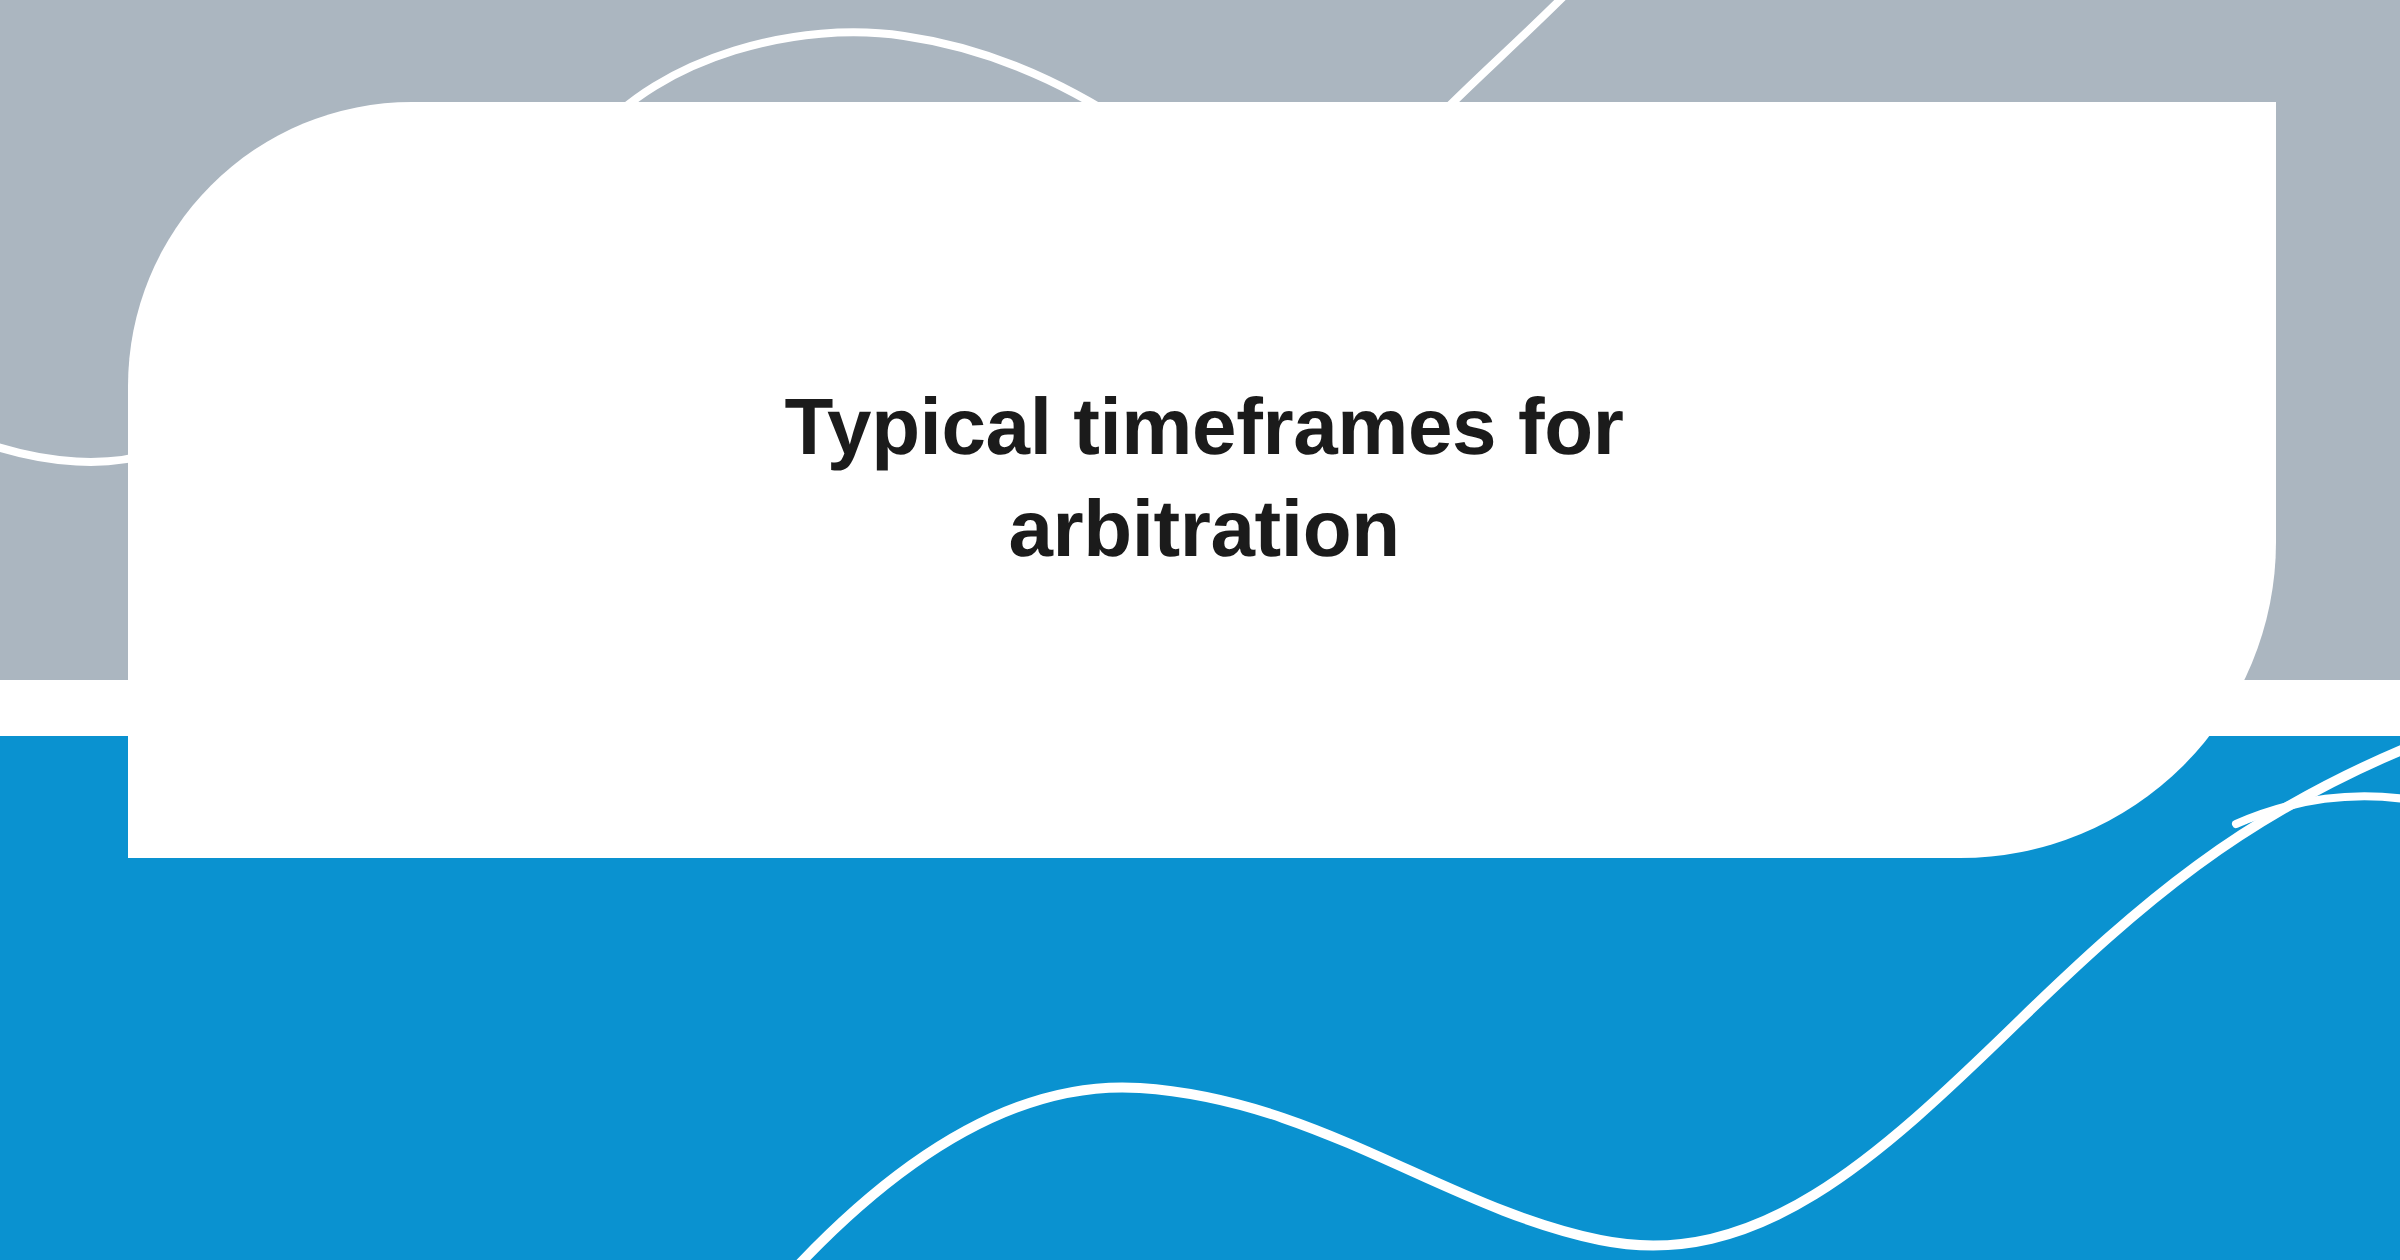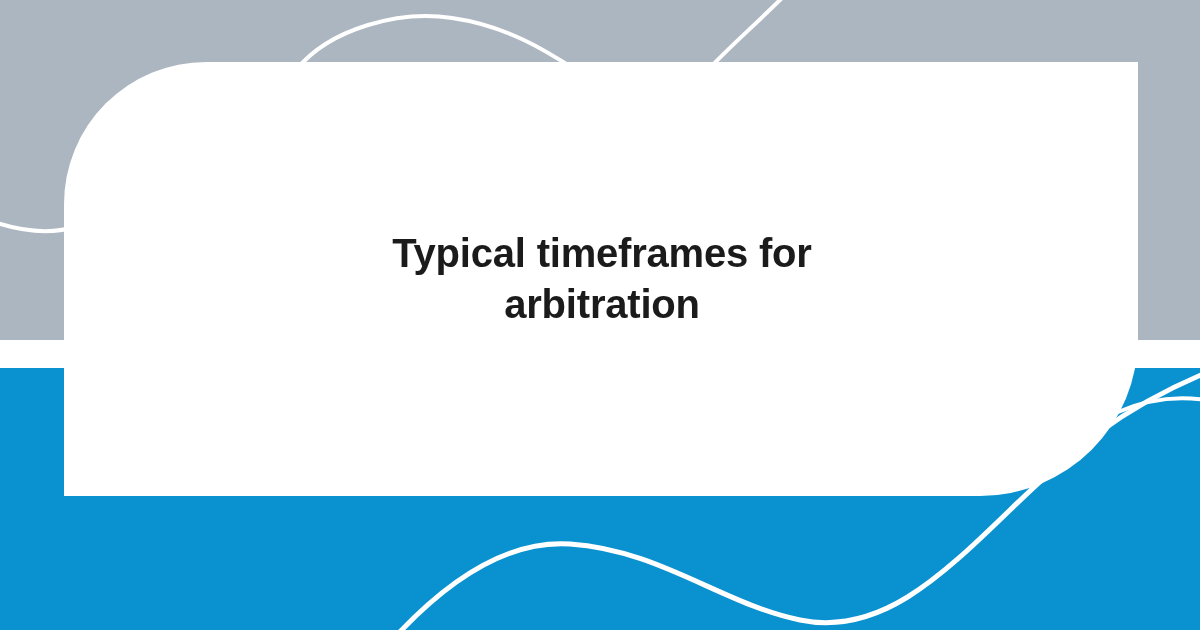--- a/index.html
+++ b/index.html
@@ -39,23 +39,23 @@
     left: 0;
     top: 0;
     width: 1200px;
     height: 630px;
     pointer-events: none;
   }
   
   .card {
     position: absolute;
     left: 64px;
-    top: 62px;
+    top: 51px;
     width: 1074px;
-    height: 434px;
+    height: 378px;
     background: #ffffff;
     border-top-left-radius: 142px;
     border-top-right-radius: 0px;
     border-bottom-right-radius: 158px;
     border-bottom-left-radius: 0px;
     display: flex;
     align-items: center;
     justify-content: center;
     box-sizing: border-box;
     padding: 30px 90px 30px 92px;

